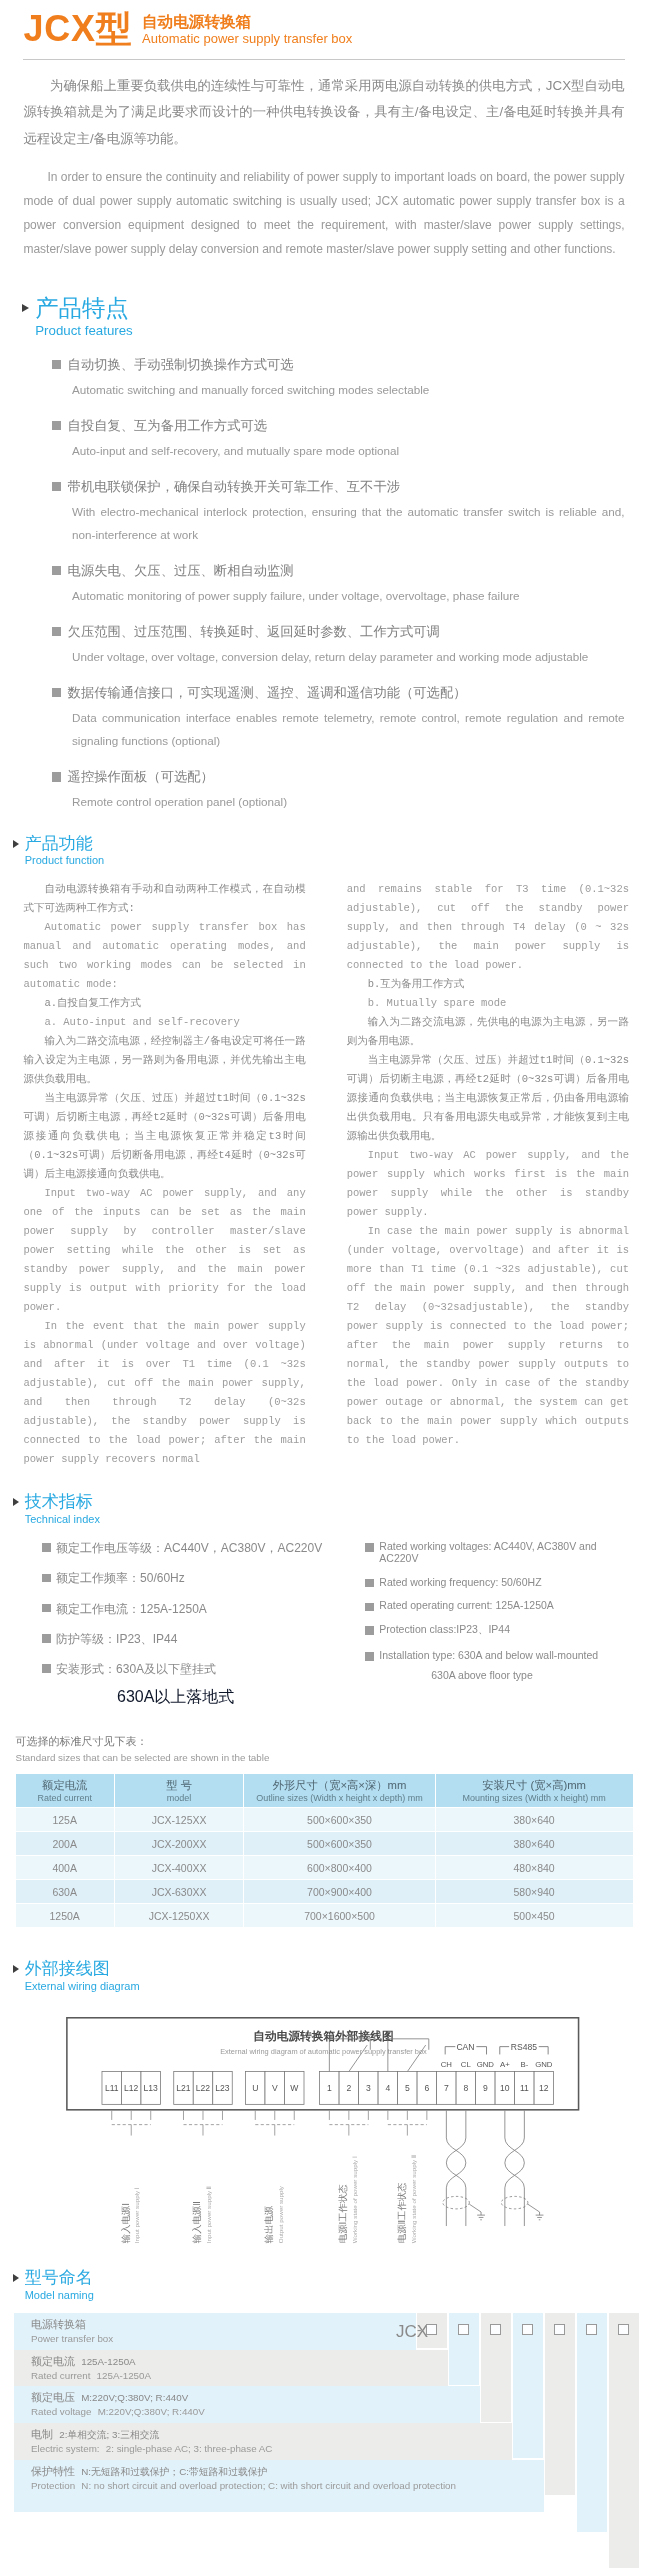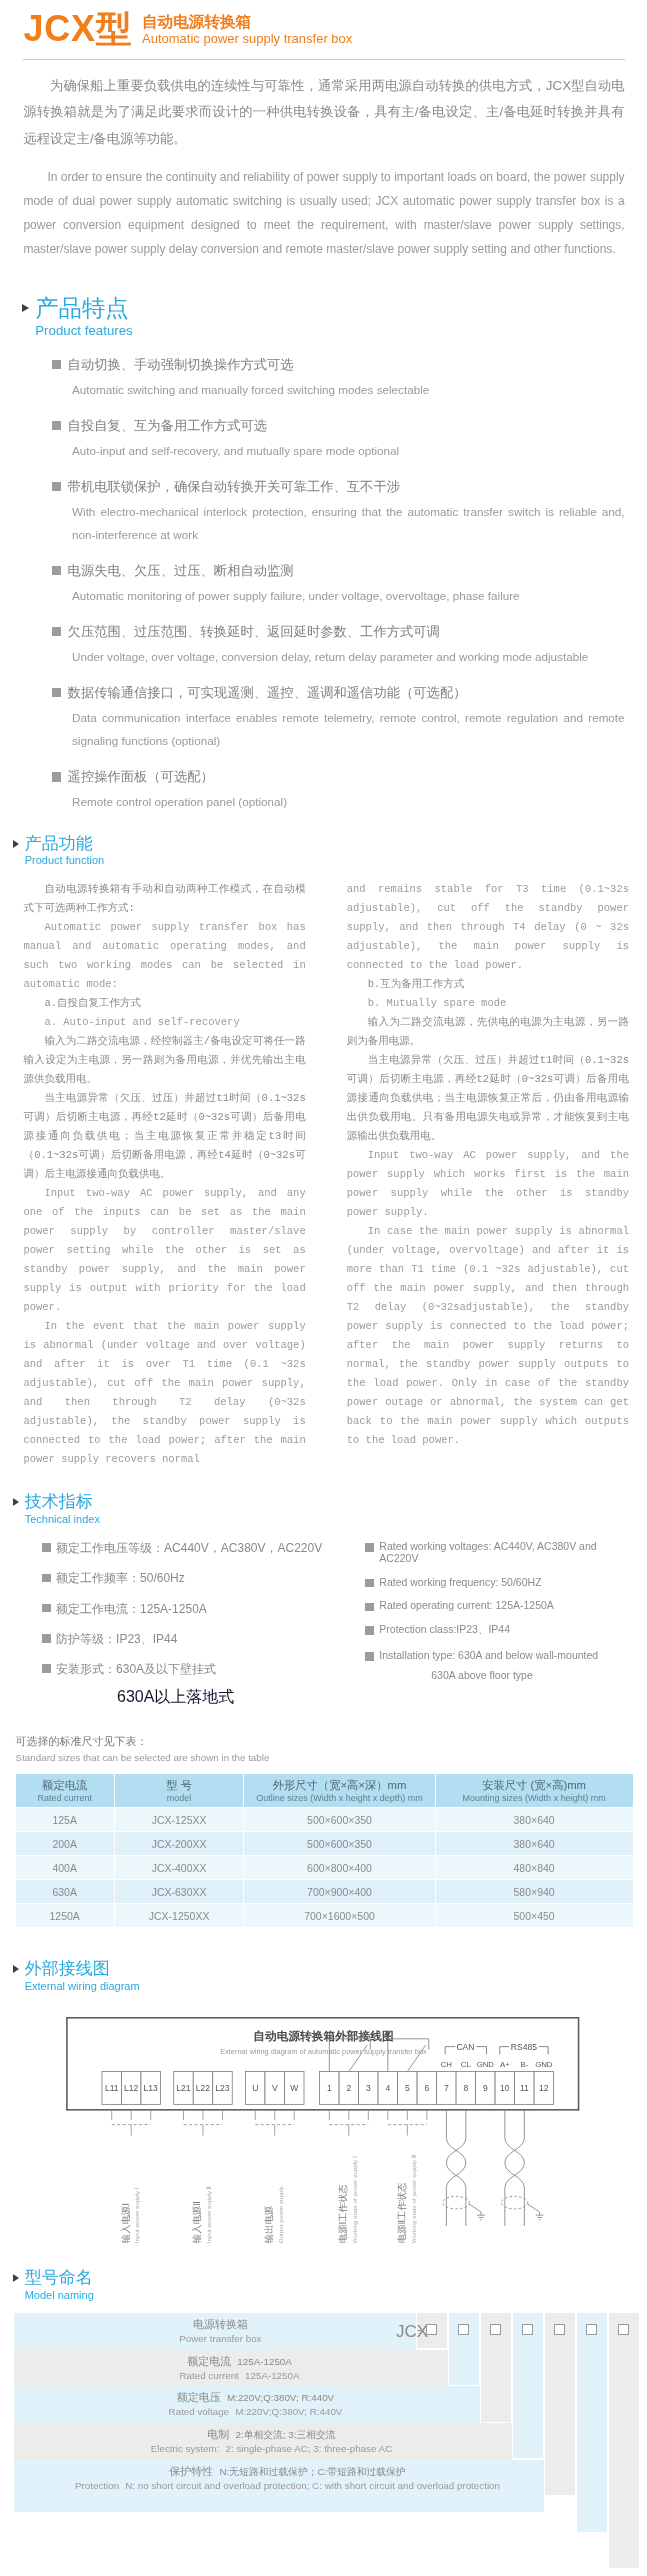--- a/index.html
+++ b/index.html
@@ -63,21 +63,21 @@
   .th-en{color:#61808d;font-size:9px;margin-top:0.8px;}
   table.sz td{text-align:center;color:#8a8a8a;font-size:10.5px;height:21px;border-right:1.6px solid #fff;border-bottom:0.8px solid #fff;}
   table.sz tr.odd td{background:#ecf7fc;}
   table.sz tr.even td{background:#dff0f9;}
 
   
   .wire-wrap{margin:24px 0 0 66px;}
 
   
   .nm-wrap{position:relative;margin:11px 0 0 14px;width:624px;height:292px;}
-  .nrow{position:absolute;left:0;height:52px;padding:3.9px 0 0 17px;box-sizing:border-box;text-align:center;}
+  .nrow{position:absolute;left:0;height:52px;padding:3.9px 0 0 17px;box-sizing:border-box;}
   .nrow.blue{background:#e2f2fa;}
   .nrow.gray{background:#ececea;}
   .nstrip{position:absolute;top:0;}
   .nstrip.blue{background:#e2f2fa;}
   .nstrip.gray{background:#ececea;}
   .nl1{font-size:11px;color:#8a8a8a;white-space:nowrap;line-height:14px;}
   .nl1 .det{font-size:9.8px;margin-left:6.2px;}
   .nl2{font-size:9.8px;color:#9a9a9a;white-space:nowrap;line-height:13.3px;}
   .nl2 .det{margin-left:6.2px;}
   .nm-prefix{position:absolute;left:382px;top:9.4px;font-size:17px;color:#8a8a8a;}

